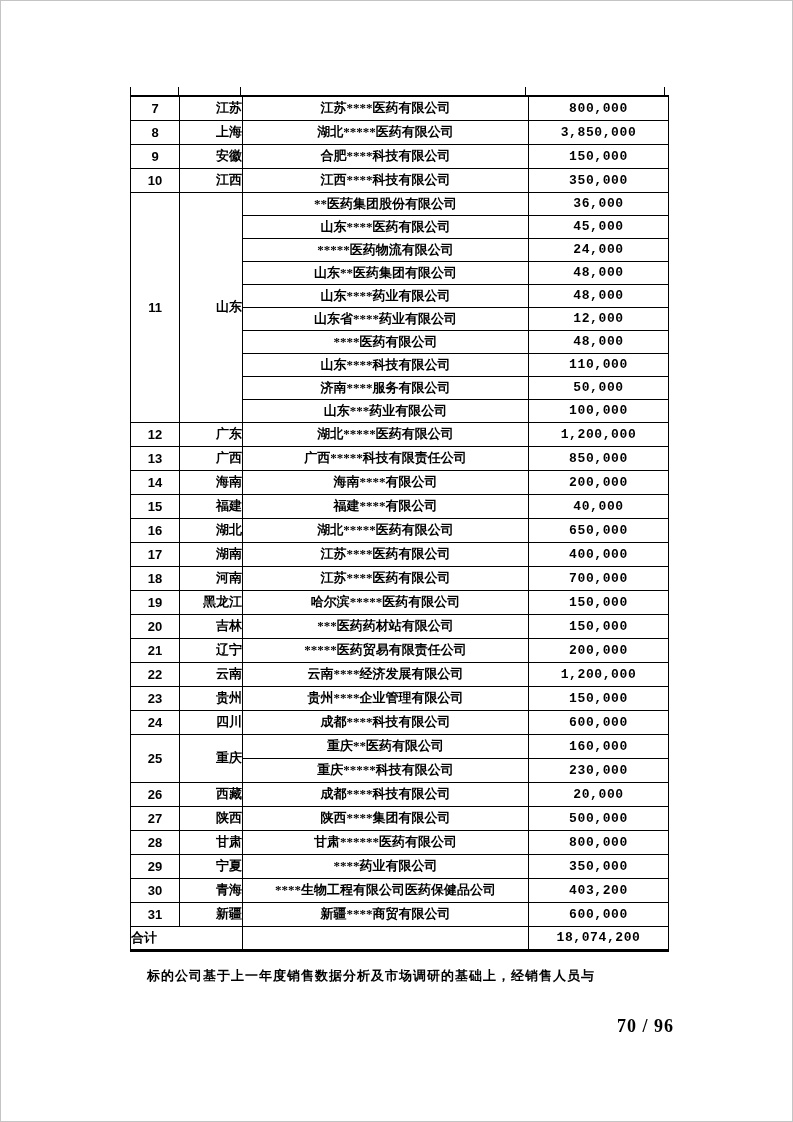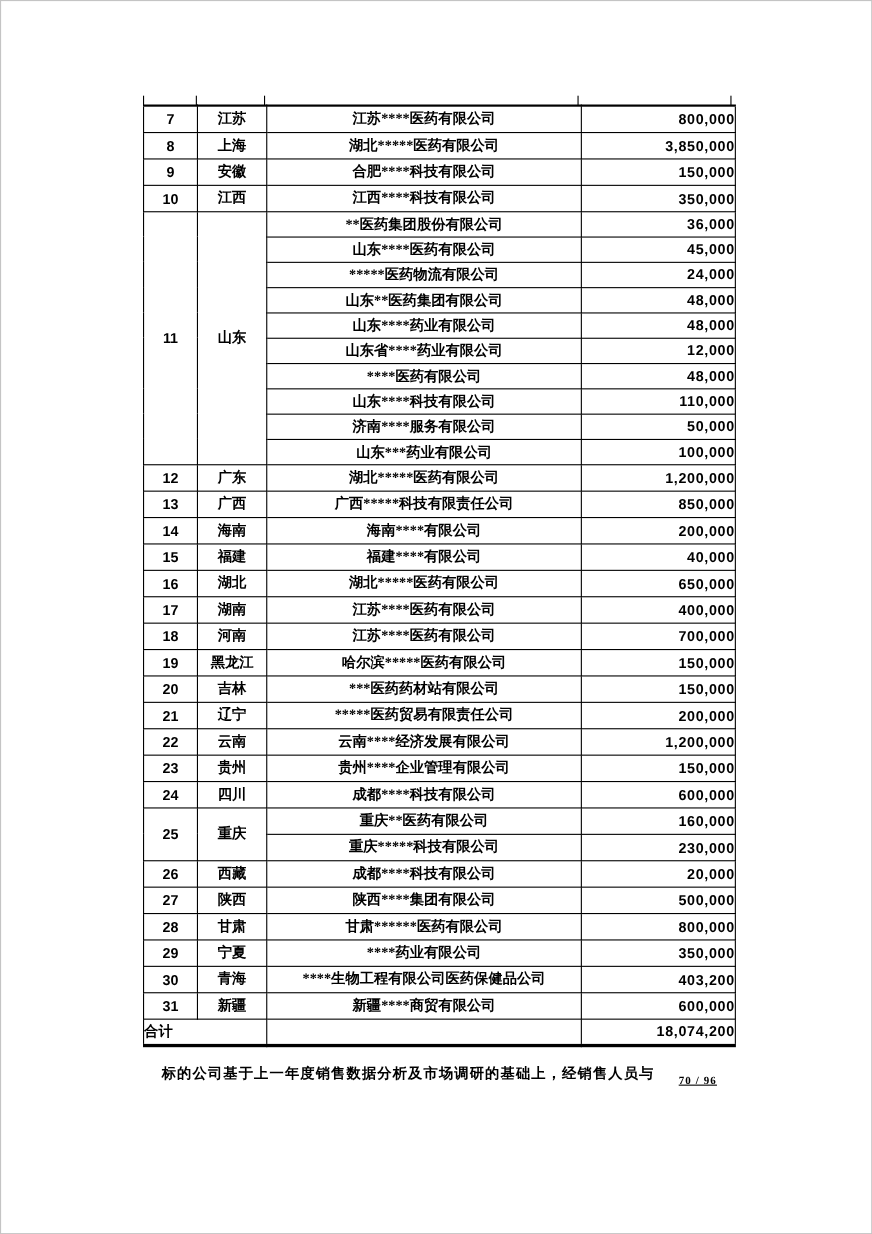--- a/index.html
+++ b/index.html
@@ -36,40 +36,39 @@
   table.dist td {
     border:1px solid #000;
     font-weight:bold;
     font-size:13px;
     padding:0;
     white-space:nowrap;
     overflow:hidden;
     vertical-align:middle;
   }
   td.seq      { width:48px;  text-align:center; font-family:"Liberation Sans", sans-serif; }
-  td.province { width:62px;  text-align:center; }
+  td.province { width:62px;  text-align:right; }
   td.company  { width:285px; text-align:center;  padding-left:6px; }
-  td.amount   { width:139px; text-align:right; padding-right:8px;
-                font-family:Liberation Sans, sans-serif; letter-spacing:0.6px; }
+  td.amount   { width:139px; text-align:center; padding-right:8px;
+                font-family:Liberation Mono, monospace; letter-spacing:0.6px; }
   td.total-label { text-align:left; }
   
   .para { position:absolute; left:100px; top:956px; width:594px; }
   .pline {
     height:38px; line-height:38px;
     font-size:13px; font-weight:bold;
     letter-spacing:1px;
     white-space:nowrap;
   }
   .pline.indent { text-indent:46px; }
   
   .pagenum {
-    position:absolute; left:616px; top:976px;
-    font-size:10px; font-weight:bold;
+    position:absolute; left:616px; top:1015px;
+    font-size:18px; font-weight:bold;
     letter-spacing:1px;
-    text-decoration:underline;
   }
 </style>
 </head>
 <body>
 
 <div class="page">
 
   <div class="table-area">
     <div class="stub s1"></div>
     <div class="stub s2"></div>

